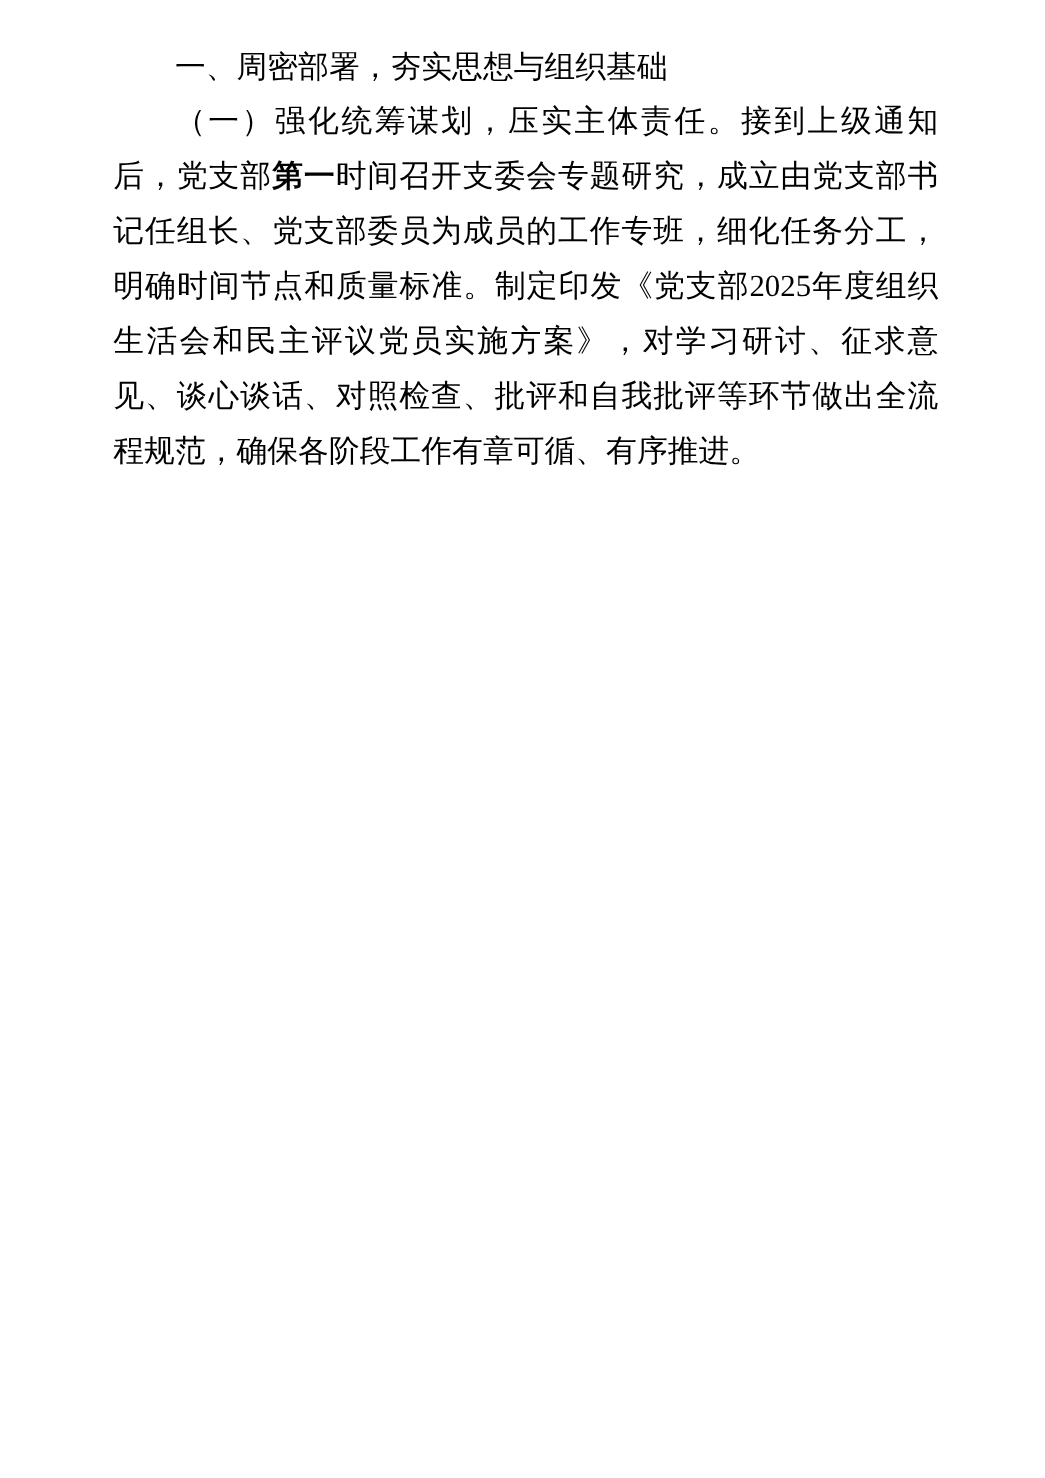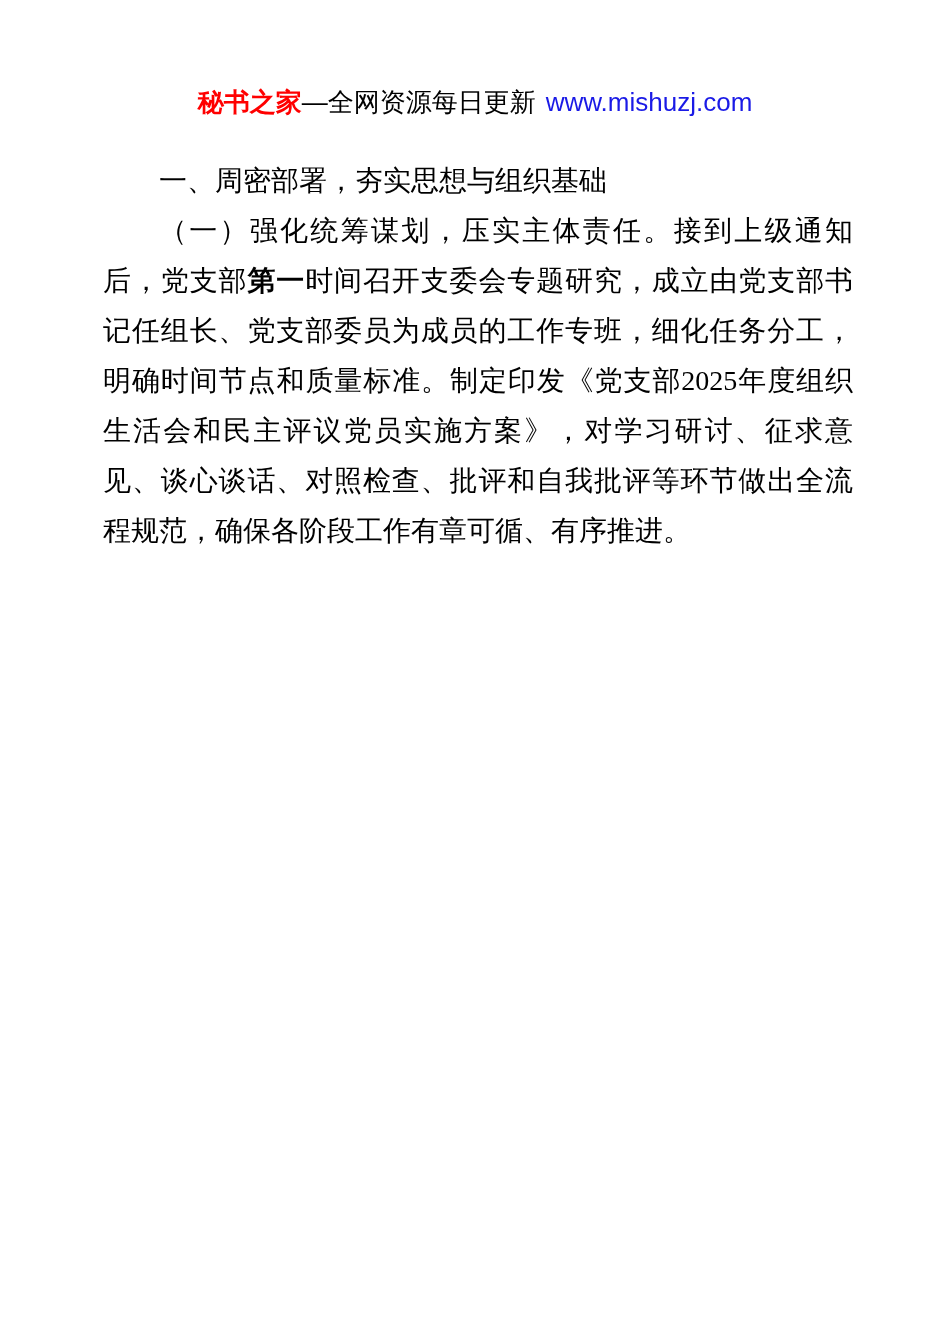--- a/index.html
+++ b/index.html
@@ -63,23 +63,20 @@
   .para .emph {
     font-weight: bold;
     font-family: Liberation Serif, serif;
   }
 </style>
 </head>
 <body>
 
 <div class="page">
 
-  <div class="header">
-    <span class="brand">秘书之家</span><span class="tagline">—全网资源每日更新</span><a class="url">www.mishuzj.com</a>
-  </div>
 
 
   <div class="doc-body">
 
 
     <p class="para heading">一、周密部署，夯实思想与组织基础</p>
 
     <p class="para"><span>（一）强化统筹谋划，压实主体责任。接到上级通知后，党支部</span><span class="emph">第一</span><span>时间召开支委会专题研究，成立由党支部书记任组长、党支部委员为成员的工作专班，细化任务分工，明确时间节点和质量标准。制定印发《党支部2025年度组织生活会和民主评议党员实施方案》，对学习研讨、征求意见、谈心谈话、对照检查、批评和自我批评等环节做出全流程规范，确保各阶段工作有章可循、有序推进。</span></p>
 
   </div>

